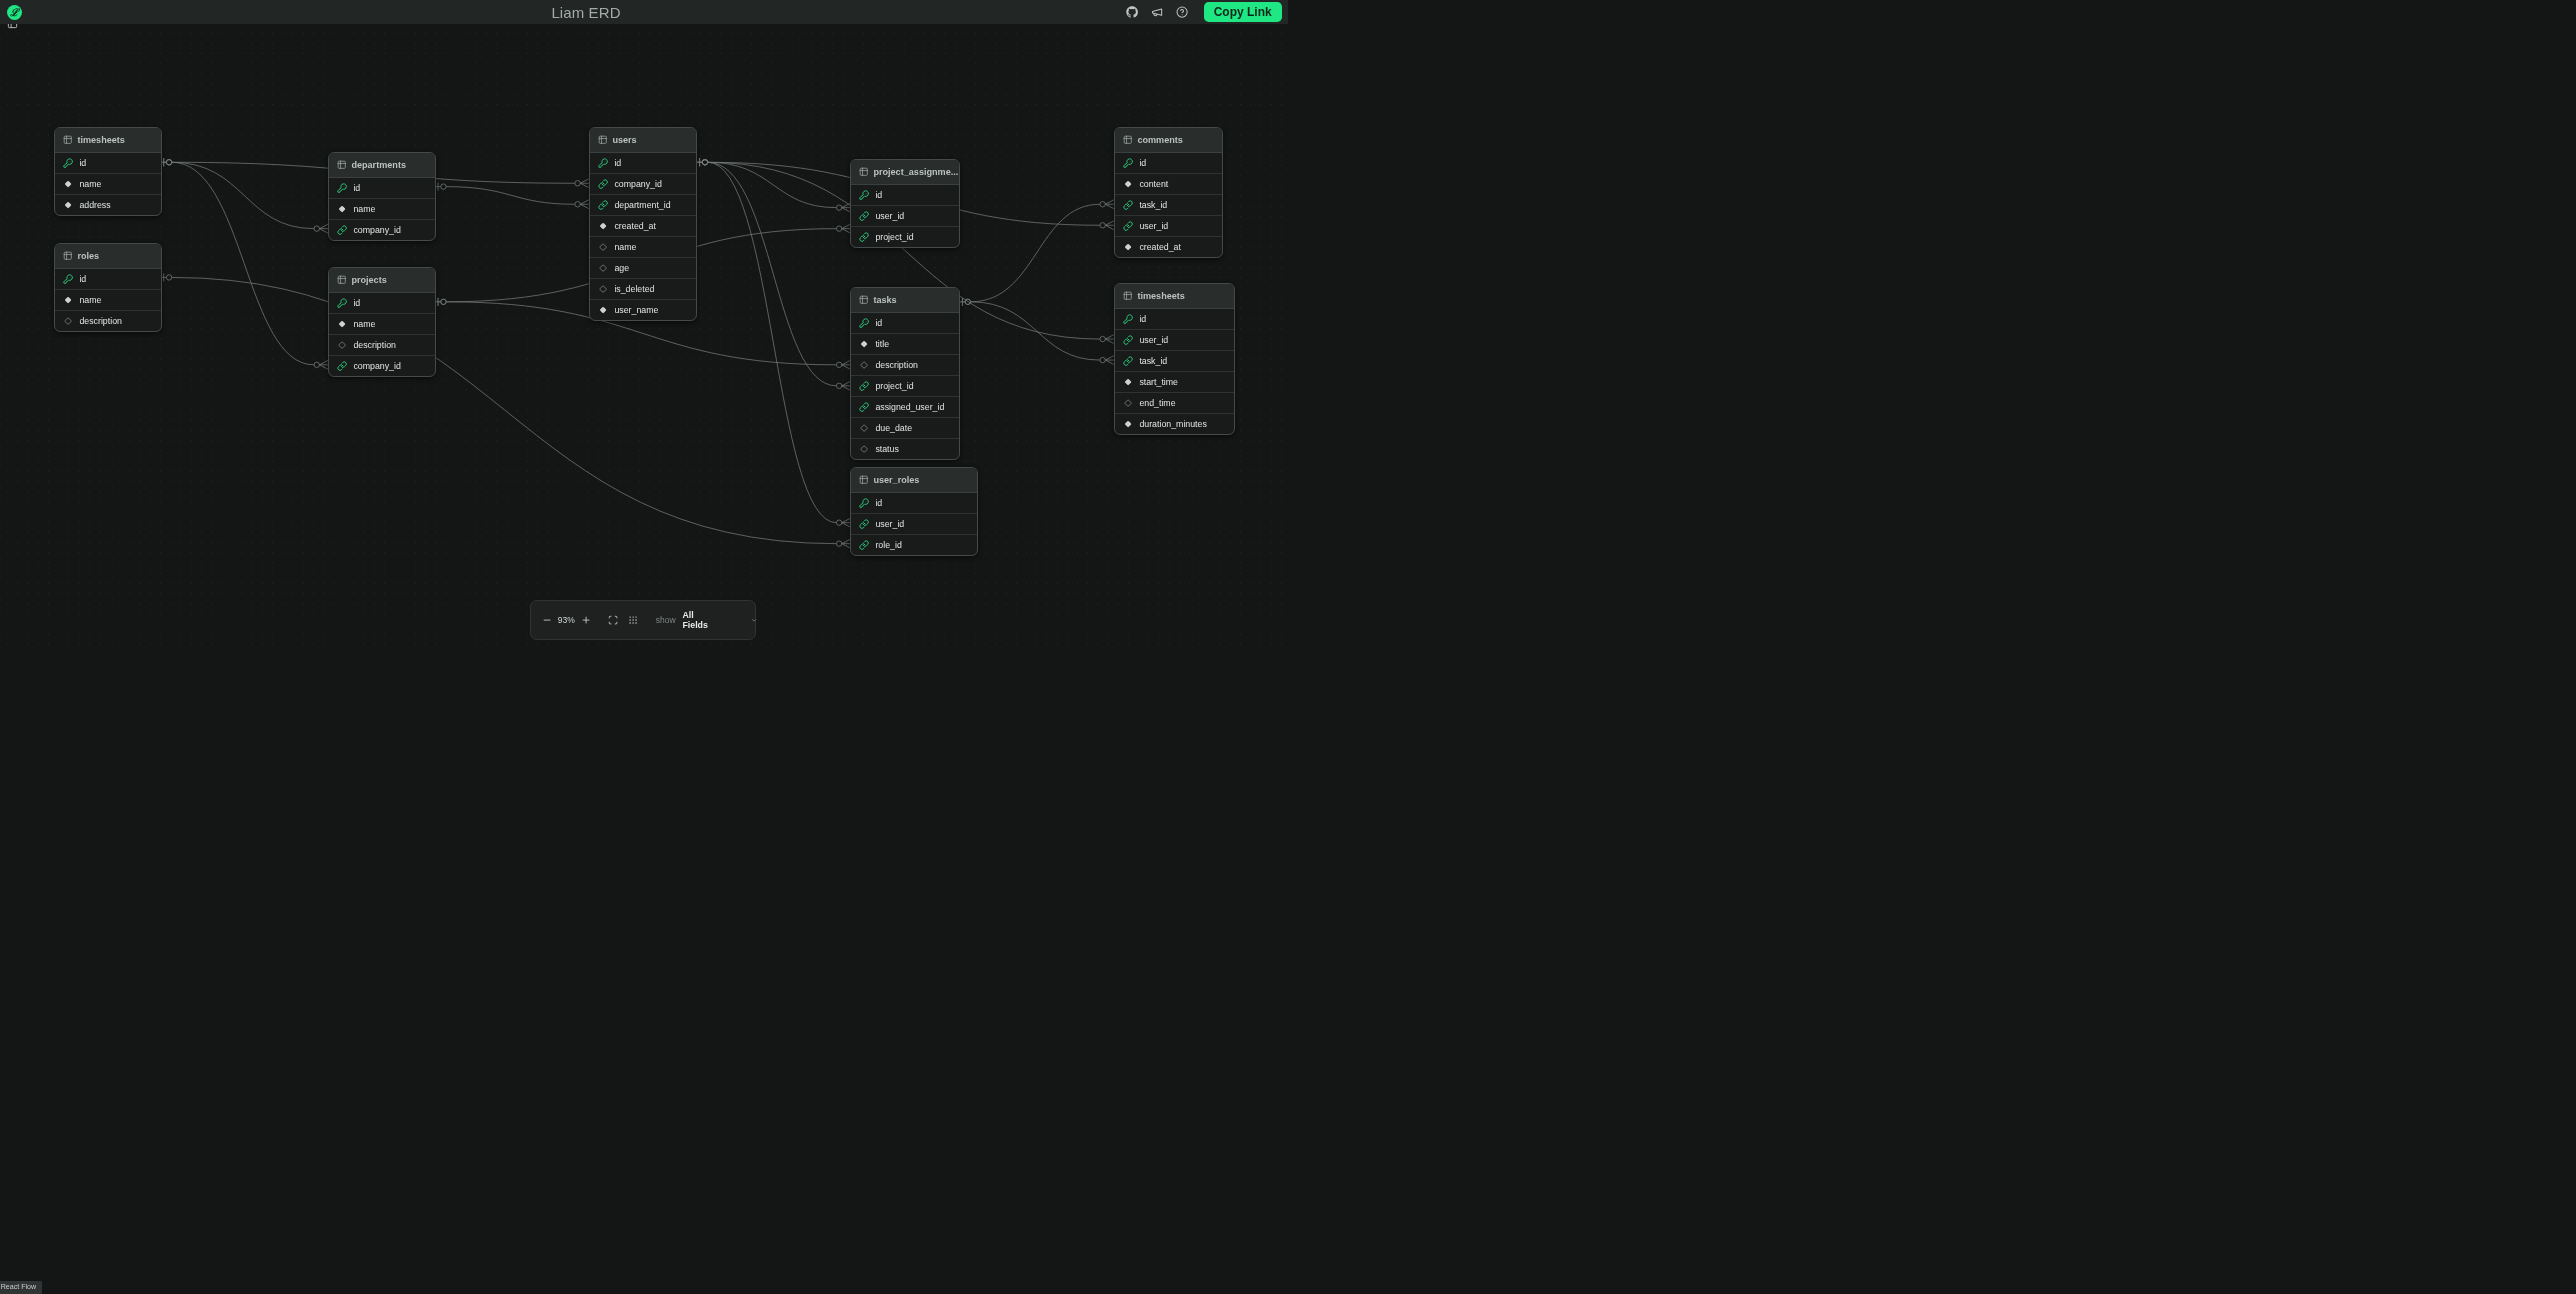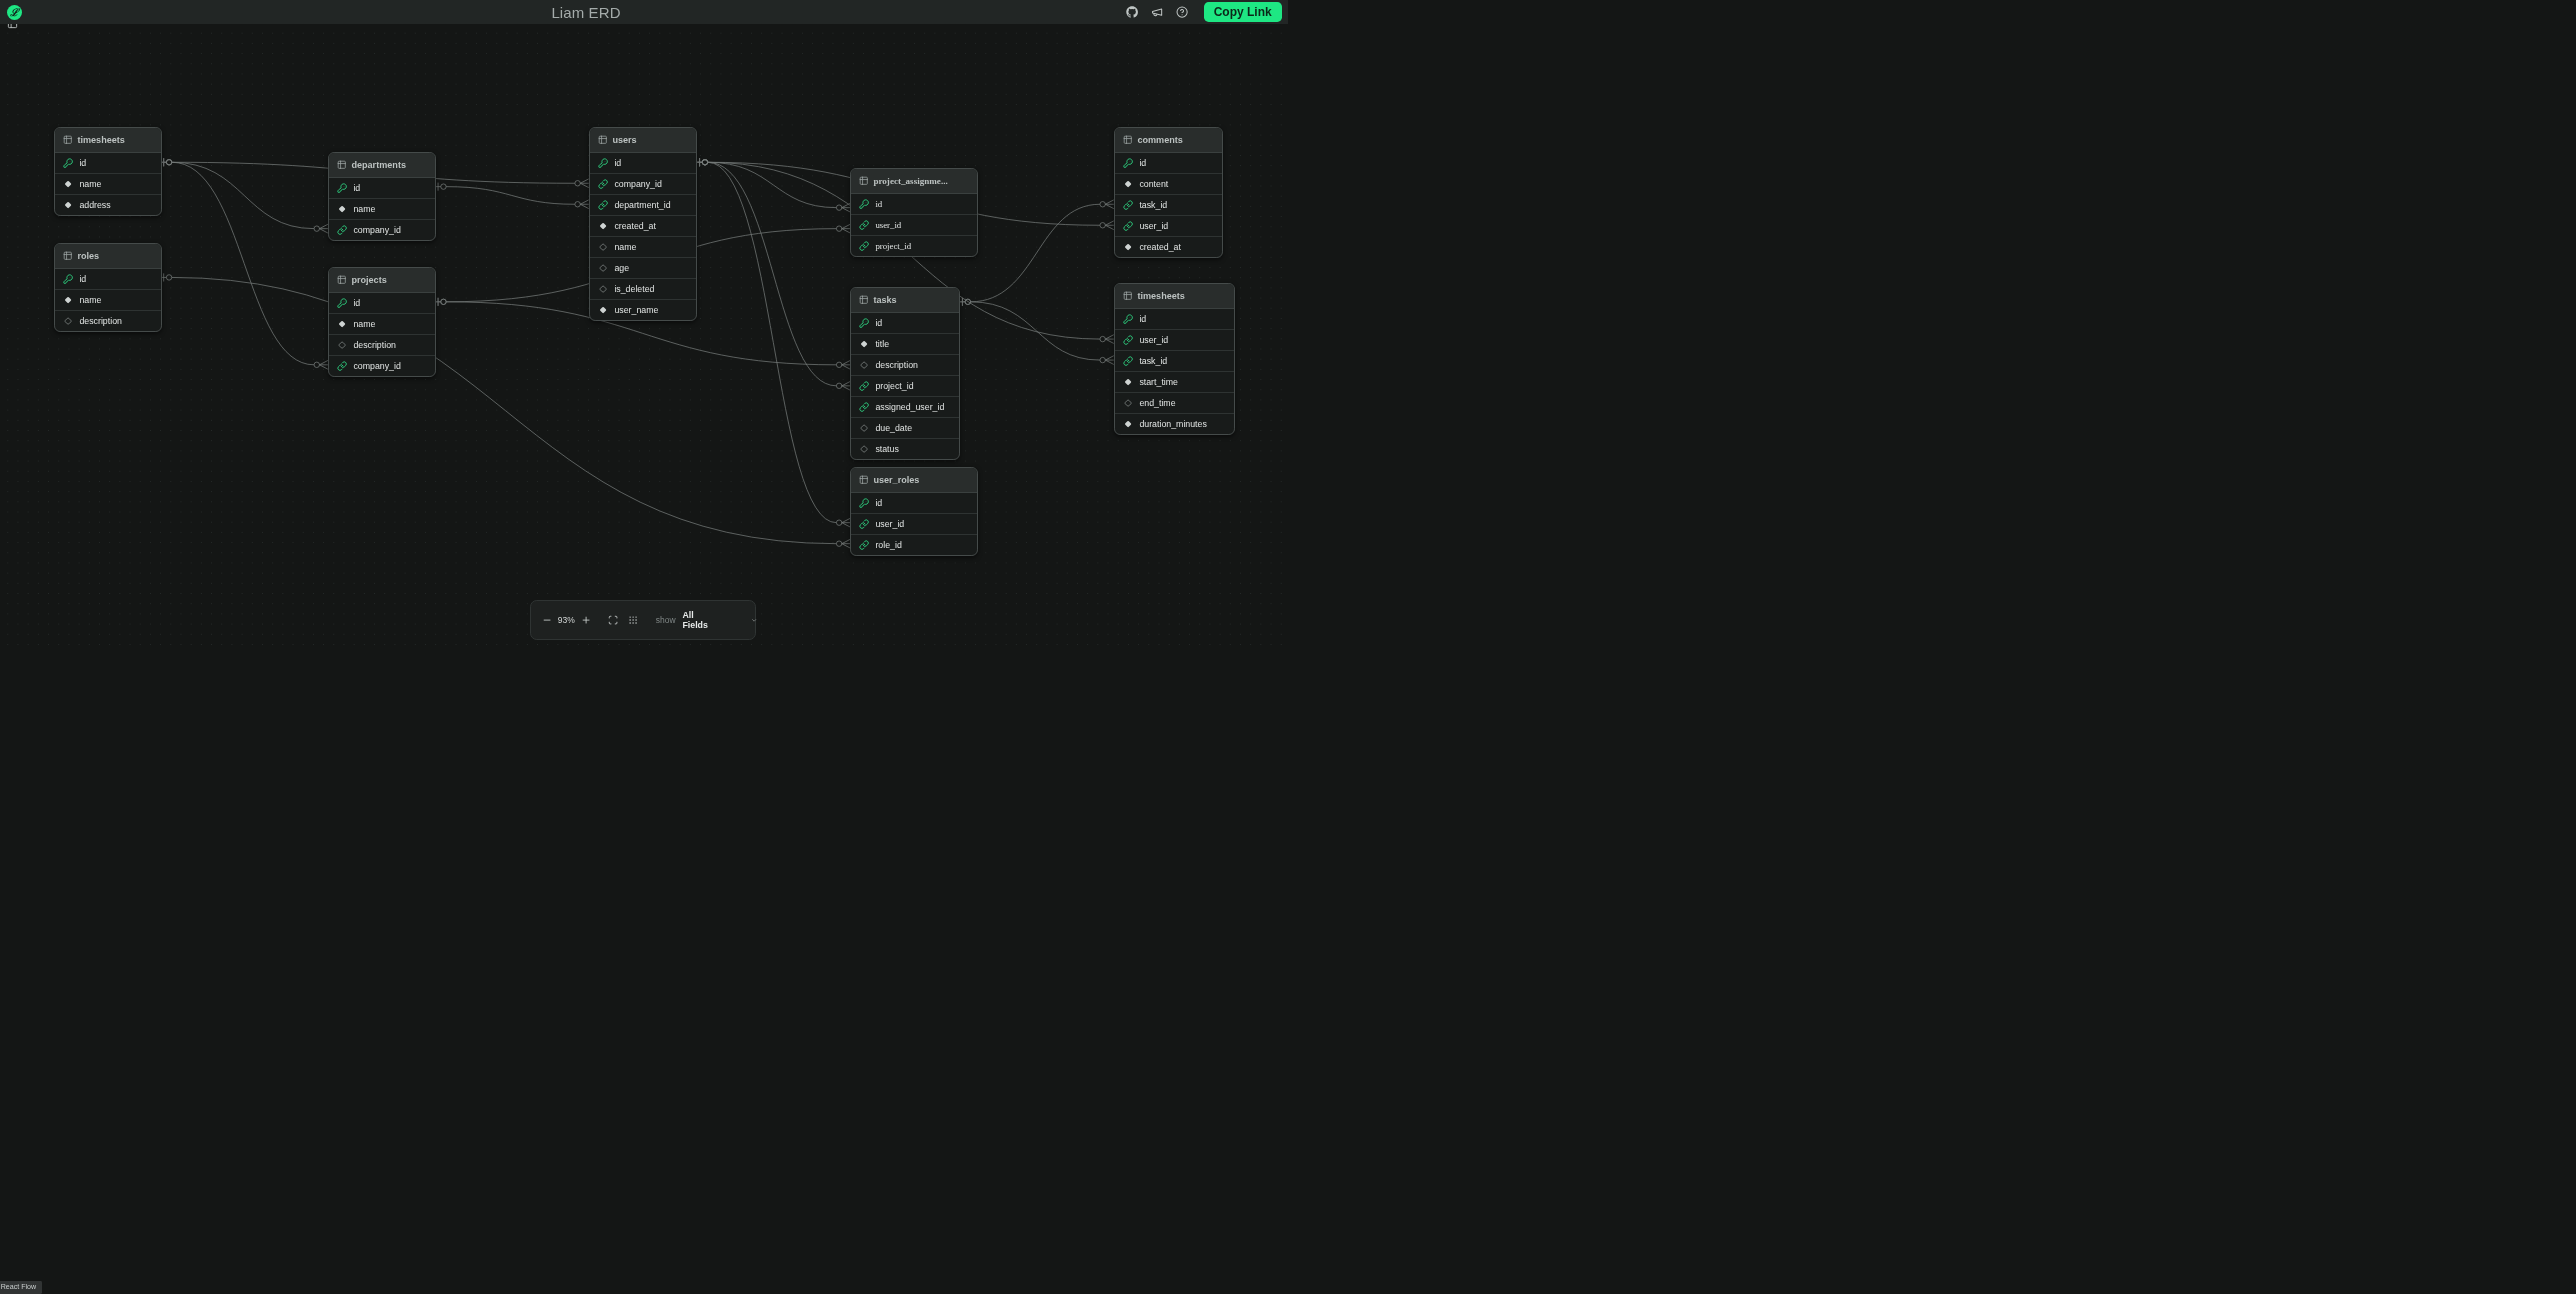--- a/index.html
+++ b/index.html
@@ -356,21 +356,21 @@
         </svg>
         <span>is_deleted</span>
       </div>
       <div class="row">
         <svg class="ic-dfill" viewBox="0 0 24 24">
           <rect x="6.2" y="6.2" width="11.6" height="11.6" rx="2.4" fill="currentColor" transform="rotate(45 12 12)"></rect>
         </svg>
         <span>user_name</span>
       </div>
     </div>
-    <div class="tbl" style="left: 850px; top: 168px; width: 128px; font-family: Liberation Serif, serif;">
+    <div class="tbl" style="left: 850px; top: 159px; width: 110px;">
       <div class="tbl-h">
         <svg viewBox="0 0 24 24" fill="none" stroke="currentColor" stroke-width="2" stroke-linecap="round" stroke-linejoin="round">
           <path d="M9 3H5a2 2 0 0 0-2 2v4m6-6h10a2 2 0 0 1 2 2v4M9 3v18m0 0h10a2 2 0 0 0 2-2V9M9 21H5a2 2 0 0 1-2-2V9m0 0h18"></path>
         </svg>
         <span>project_assignme...</span>
       </div>
       <div class="row" style="border-top-color:#3a403f;">
         <svg class="ic-key" viewBox="0 0 24 24" fill="none" stroke="currentColor" stroke-width="2" stroke-linecap="round" stroke-linejoin="round">
           <path d="M2.586 17.414A2 2 0 0 0 2 18.828V21a1 1 0 0 0 1 1h3a1 1 0 0 0 1-1v-1a1 1 0 0 1 1-1h1a1 1 0 0 0 1-1v-1a1 1 0 0 1 1-1h.172a2 2 0 0 0 1.414-.586l.814-.814a6.5 6.5 0 1 0-4-4z"></path>
           <circle cx="16.5" cy="7.5" r=".8" fill="currentColor" stroke="none"></circle>

